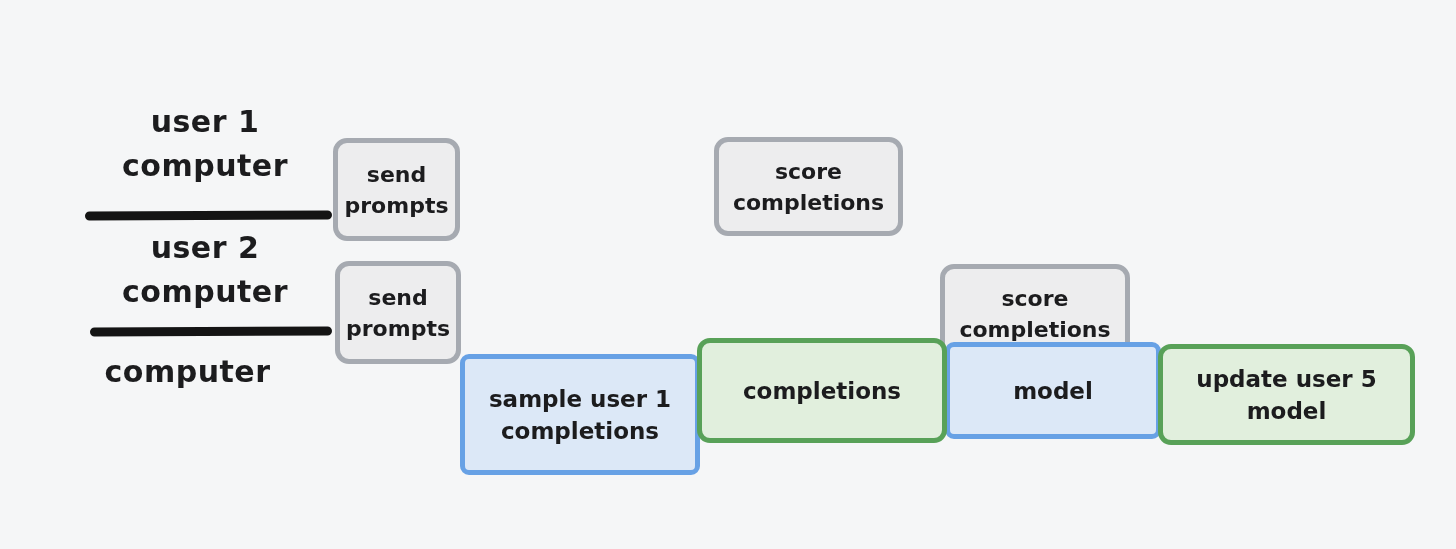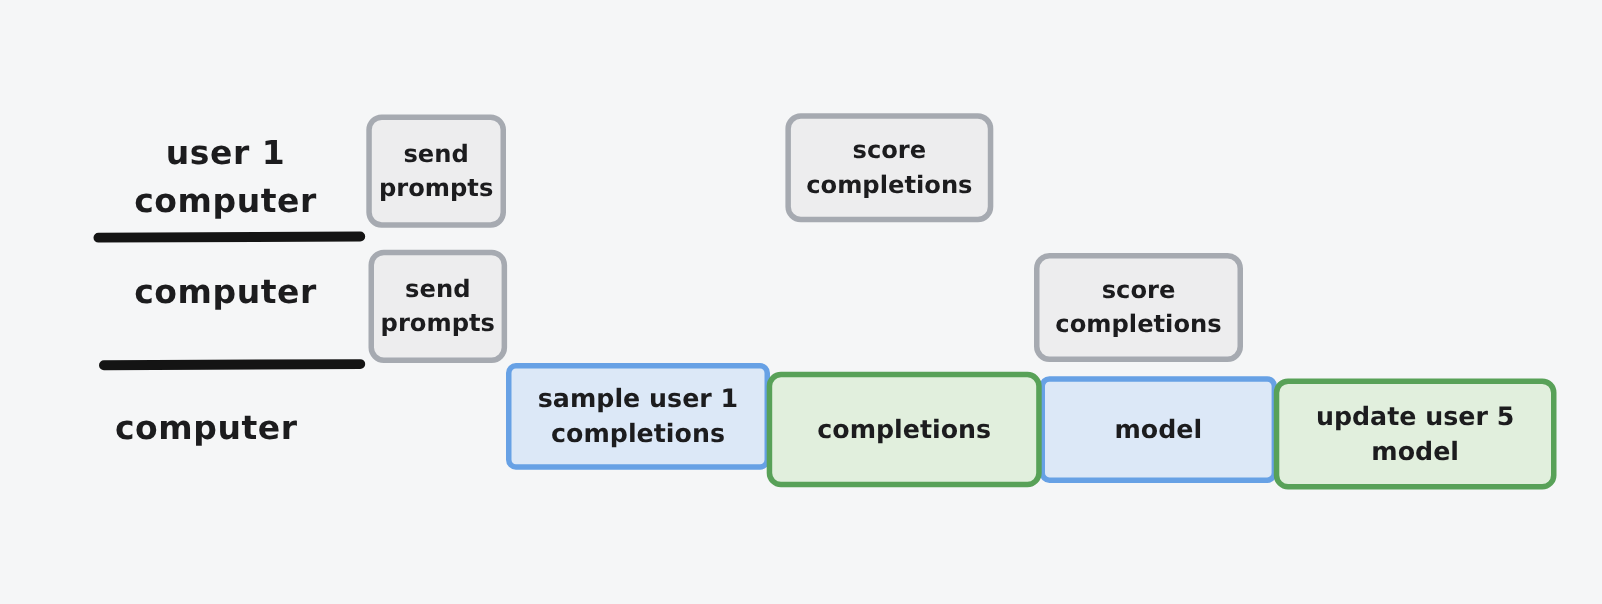--- a/index.html
+++ b/index.html
@@ -27,21 +27,20 @@
     color: var(--text);
   }
   .lane-label {
     position: absolute;
     text-align: center;
     font-size: 30px;
     font-weight: 700;
     line-height: 44px;
     letter-spacing: 0.5px;
     color: var(--text);
-    margin-top: 18px;
   }
   .lane-label .line { display: block; }
   #lane-user1 { left: 80px;  top: 100px; width: 250px; }
   #lane-user2 { left: 80px;  top: 226px; width: 250px; }
   #lane-thinky { left: 60px; top: 350px; width: 255px; }
 
   .divider {
     position: absolute;
     height: 9px;
     background: var(--lane-divider);
@@ -61,20 +60,21 @@
     color: var(--text);
   }
   .box .line { display: block; }
 
   .box.gray {
     background: var(--gray-box-fill);
     border: 5px solid var(--gray-box-border);
     border-radius: 14px;
     font-size: 22px;
     line-height: 31px;
+    margin-top: 34px;
   }
   .box.blue {
     background: var(--blue-box-fill);
     border: 5px solid var(--blue-box-border);
     border-radius: 9px;
     font-size: 23px;
     line-height: 32px;
     z-index: 1;
   }
   .box.green {
@@ -84,35 +84,36 @@
     font-size: 23px;
     line-height: 32px;
     z-index: 2;
   }
 
   #box-send-prompts-user1      { left: 333px; top: 104px; width: 127px; height: 103px; }
   #box-score-completions-user1 { left: 714px; top: 103px; width: 189px; height: 99px;  }
   #box-send-prompts-user2      { left: 335px; top: 227px; width: 126px; height: 103px; }
   #box-score-completions-user2 { left: 940px; top: 230px; width: 190px; height: 99px;  }
 
-  #box-sample-user1 { left: 460px;  top: 330px; width: 240px; height: 97px;  }
+  #box-sample-user1 { left: 460px;  top: 354px; width: 240px; height: 121px;  }
   #box-sample-user2 { left: 697px;  top: 338px; width: 250px; height: 105px; }
   #box-update-user1 { left: 945px;  top: 342px; width: 216px; height: 97px;  }
   #box-update-user2 { left: 1158px; top: 344px; width: 257px; height: 101px; }
 </style>
 </head>
 <body>
 
 <div class="stage">
 
   <div class="lane-label" id="lane-user1">
     <span class="line">user 1</span>
     <span class="line">computer</span>
   </div>
   <div class="lane-label" id="lane-user2">
+    <span class="line">user 2</span>
     <span class="line">computer</span>
   </div>
   <div class="lane-label" id="lane-thinky">
     <span class="line">computer</span>
   </div>
 
   <div class="divider" id="divider-1"></div>
   <div class="divider" id="divider-2"></div>
 
   <div class="box gray" id="box-send-prompts-user1">

